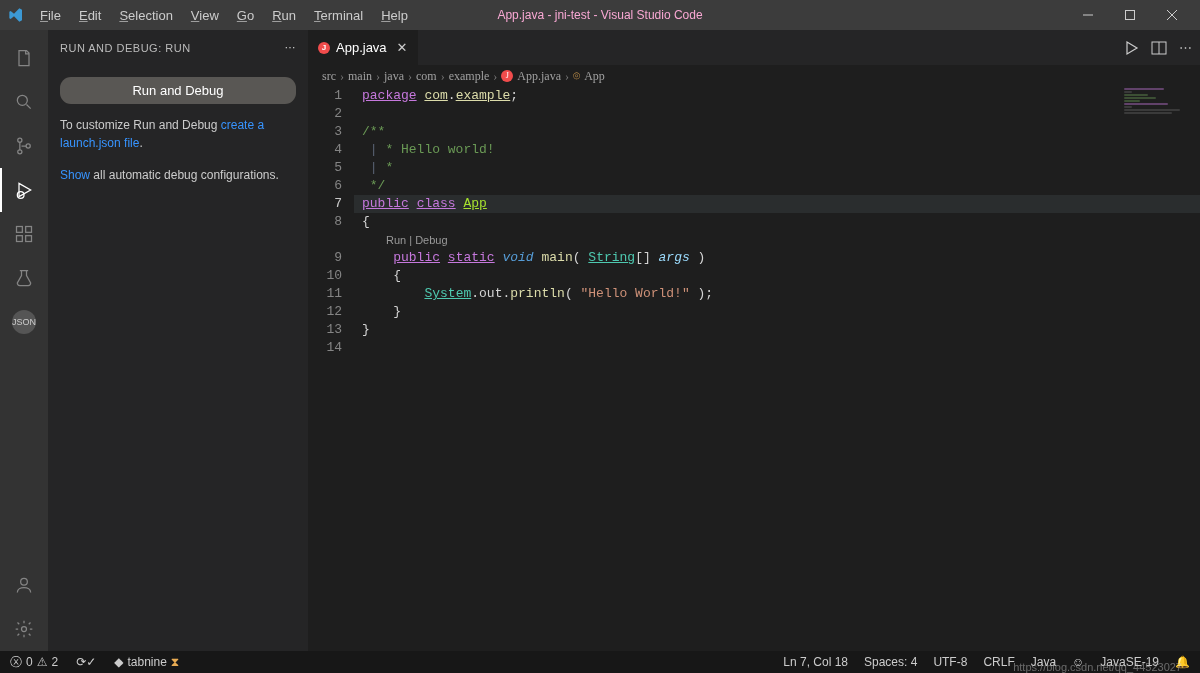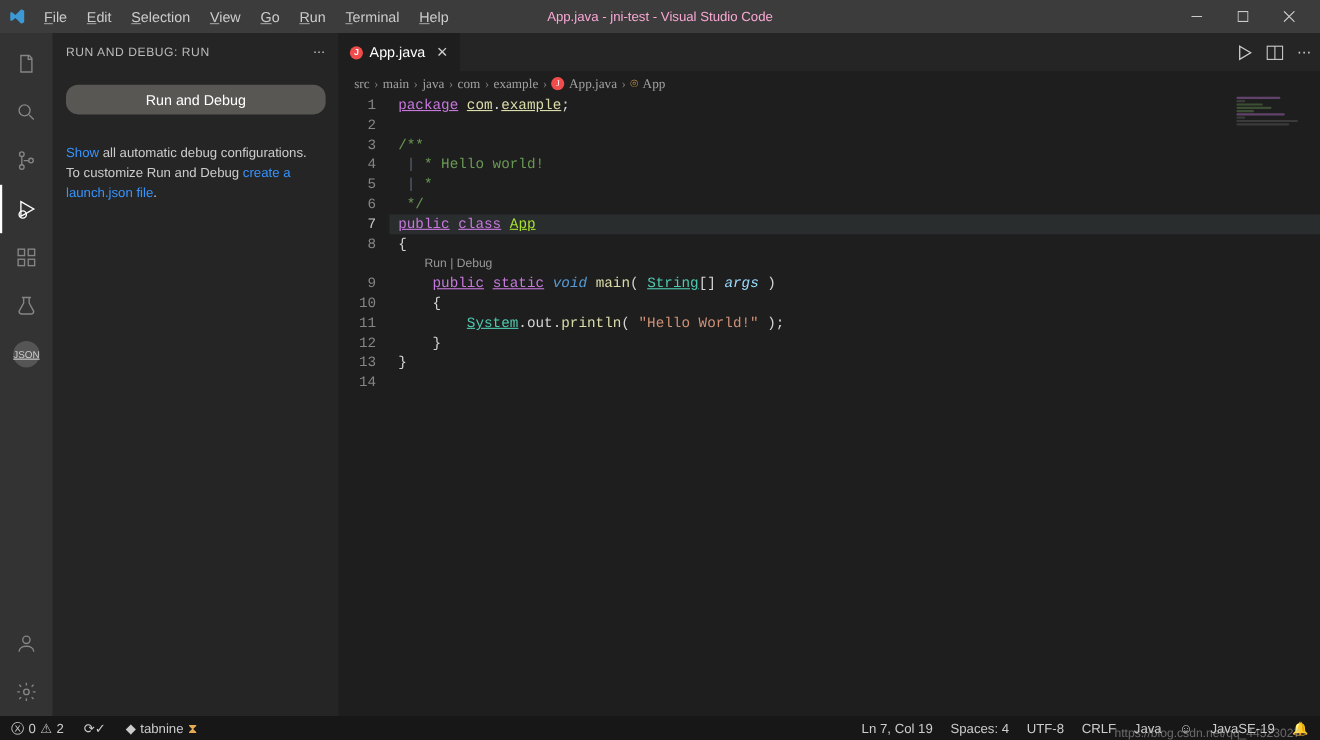--- a/index.html
+++ b/index.html
@@ -137,21 +137,21 @@
           <rect x="3" y="14" width="7" height="7" fill="none" stroke="currentColor" stroke-width="1.5"></rect>
           <rect x="14" y="14" width="7" height="7" fill="none" stroke="currentColor" stroke-width="1.5"></rect>
           <rect x="14" y="3" width="7" height="7" fill="none" stroke="currentColor" stroke-width="1.5"></rect>
         </svg>
       </div>
     <div class="activity-icon">
         <svg class="icon-svg" viewBox="0 0 24 24">
           <path fill="none" stroke="currentColor" stroke-width="1.5" d="M9 3v6l-5 9a3 3 0 003 3h10a3 3 0 003-3l-5-9V3M7 3h10"></path>
         </svg>
       </div>
-    <div class="activity-icon" style="background:#555;border-radius:50%;width:24px;height:24px;margin-top:10px;font-size:9px;display:flex;align-items:center;justify-content:center;color:#ccc;text-decoration:underline;">JSON</div>
+    <div class="activity-icon" style="background:#555;border-radius:50%;width:24px;height:24px;margin-top:10px;font-size:9px;display:flex;align-items:center;justify-content:center;color:#ccc;">JSON</div>
     <div class="activity-spacer"></div>
     <div class="activity-icon">
         <svg class="icon-svg" viewBox="0 0 24 24">
           <circle cx="12" cy="8" r="4" fill="none" stroke="currentColor" stroke-width="1.5"></circle>
           <path fill="none" stroke="currentColor" stroke-width="1.5" d="M4 21c0-4 4-6 8-6s8 2 8 6"></path>
         </svg>
       </div>
     <div class="activity-icon">
         <svg class="icon-svg" viewBox="0 0 24 24">
           <circle cx="12" cy="12" r="3" fill="none" stroke="currentColor" stroke-width="1.5"></circle>
@@ -160,25 +160,25 @@
       </div>
   </div>
 
   <div class="sidebar">
     <div class="sidebar-header">
       <span>RUN AND DEBUG: RUN</span>
       <span class="dots">⋯</span>
     </div>
     <div class="sidebar-content">
       <button class="run-button">Run and Debug</button>
+      <p class="sidebar-text">
+        <span>To customize Run and Debug </span><a>create a launch.json file</a><span>.</span>
+      </p>
       <p class="sidebar-text" style="margin-top:14px">
         <a>Show</a><span> all automatic debug configurations.</span>
-      </p>
-      <p class="sidebar-text">
-        <span>To customize Run and Debug </span><a>create a launch.json file</a><span>.</span>
       </p>
     </div>
   </div>
 
   <div class="editor-region">
     <div class="tabbar">
       <div class="tab">
         <span class="dot">J</span>
         <span>App.java</span>
         <span class="close">✕</span>
@@ -276,21 +276,21 @@
   </div>
   <div class="sb-item">
       <span>⟳✓</span>
     </div>
   <div class="sb-item">
     <span>◆</span>
       <span>tabnine</span>
     <span style="color:#e8ab53">⧗</span>
   </div>
   <div class="right">
-    <div class="sb-item">Ln 7, Col 19</div>
+    <div class="sb-item">Ln 7, Col 18</div>
     <div class="sb-item">Spaces: 4</div>
     <div class="sb-item">UTF-8</div>
     <div class="sb-item">CRLF</div>
     <div class="sb-item">Java</div>
     <div class="sb-item">☺</div>
     <div class="sb-item">JavaSE-19</div>
     <div class="sb-item">🔔</div>
   </div>
   <span class="hidden-link">https://blog.csdn.net/qq_44523027</span>
 </div>

